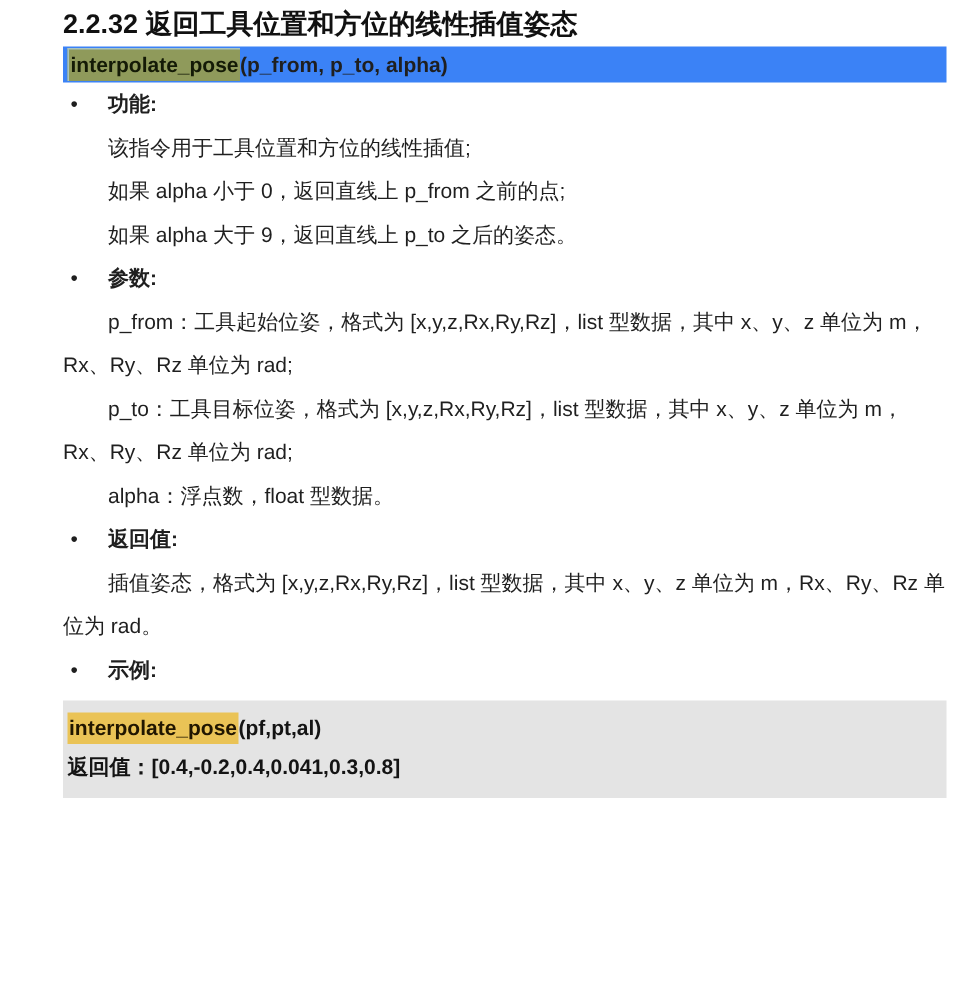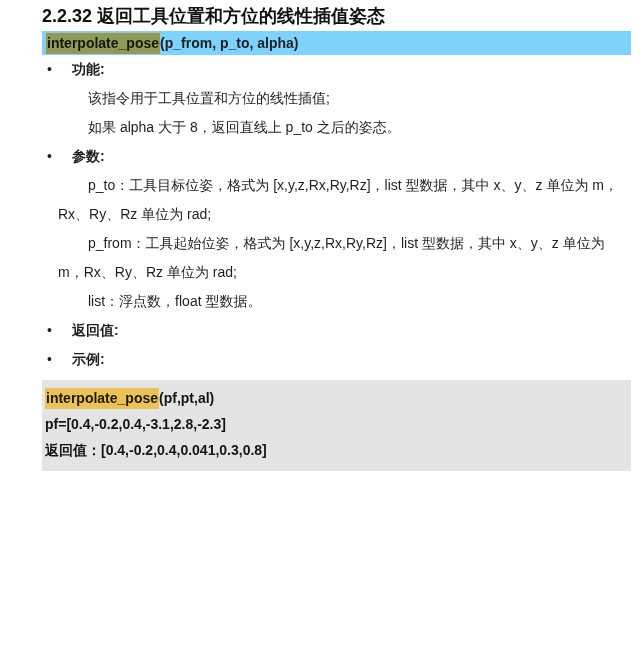--- a/index.html
+++ b/index.html
@@ -12,37 +12,37 @@
   .page {
     width: 643px; height: 654px; position: relative;
     padding: 6px 12px 16px 42px;
   }
   .heading {
     font-size: 18px; font-weight: bold; color: #111111;
     line-height: 20px; letter-spacing: 0;
   }
   .sig-line {
     margin-top: 5px;
-    background: #7dd3fc;
+    background: #3b82f6;
     height: 24px; line-height: 24px;
     font-size: 14px; font-weight: bold;
     padding-left: 3px;
     white-space: nowrap;
   }
   .hl-olive {
     background: #8f9a5b;
     border-top: 1px solid #a9c3c0;
     border-left: 1px solid #a9c3c0;
     color: #141a06;
     padding: 2px 1px 3px 1px;
   }
   .body-text { font-size: 14px; line-height: 29px; }
   .bullet-row { display: flex; font-weight: bold; }
   .bullet { width: 30px; padding-left: 5px; font-weight: normal; }
-  .para { text-indent: 30px; margin-left: 16px; }
+  .para { text-indent: 30px; }
   .code-block {
     margin-top: 6px;
     background: #e4e4e4;
     padding: 5px 4px 8px 3px;
     font-size: 14px; font-weight: bold;
     line-height: 26px;
     color: #141414;
   }
   .hl-yellow {
     background: #eac356;
@@ -60,41 +60,42 @@
 
   <div class="sig-line"><span class="hl-olive">interpolate_pose</span><span>(p_from, p_to, alpha)</span></div>
 
   <div class="body-text">
 
     <div class="bullet-row">
       <span class="bullet">•</span>
       <span>功能:</span>
     </div>
     <p class="para">该指令用于工具位置和方位的线性插值;</p>
-    <p class="para">如果 alpha 大于 8，返回直线上 p_to 之后的姿态。</p>
+    <p class="para">如果 alpha 小于 0，返回直线上 p_from 之前的点;</p>
+    <p class="para">如果 alpha 大于 9，返回直线上 p_to 之后的姿态。</p>
 
     <div class="bullet-row">
       <span class="bullet">•</span>
       <span>参数:</span>
     </div>
+    <p class="para">p_from：工具起始位姿，格式为 [x,y,z,Rx,Ry,Rz]，list 型数据，其中 x、y、z 单位为 m，Rx、Ry、Rz 单位为 rad;</p>
     <p class="para">p_to：工具目标位姿，格式为 [x,y,z,Rx,Ry,Rz]，list 型数据，其中 x、y、z 单位为 m，Rx、Ry、Rz 单位为 rad;</p>
-    <p class="para">p_from：工具起始位姿，格式为 [x,y,z,Rx,Ry,Rz]，list 型数据，其中 x、y、z 单位为 m，Rx、Ry、Rz 单位为 rad;</p>
-    <p class="para">list：浮点数，float 型数据。</p>
+    <p class="para">alpha：浮点数，float 型数据。</p>
 
     <div class="bullet-row">
       <span class="bullet">•</span>
       <span>返回值:</span>
     </div>
+    <p class="para">插值姿态，格式为 [x,y,z,Rx,Ry,Rz]，list 型数据，其中 x、y、z 单位为 m，Rx、Ry、Rz 单位为 rad。</p>
 
     <div class="bullet-row">
       <span class="bullet">•</span>
       <span>示例:</span>
     </div>
 
   </div>
 
   <div class="code-block">
     <div class="code-line"><span class="hl-yellow">interpolate_pose</span><span>(pf,pt,al)</span></div>
-    <div class="code-line">pf=[0.4,-0.2,0.4,-3.1,2.8,-2.3]</div>
     <div class="code-line">返回值：[0.4,-0.2,0.4,0.041,0.3,0.8]</div>
   </div>
 
 </div>
 
 </body></html>

